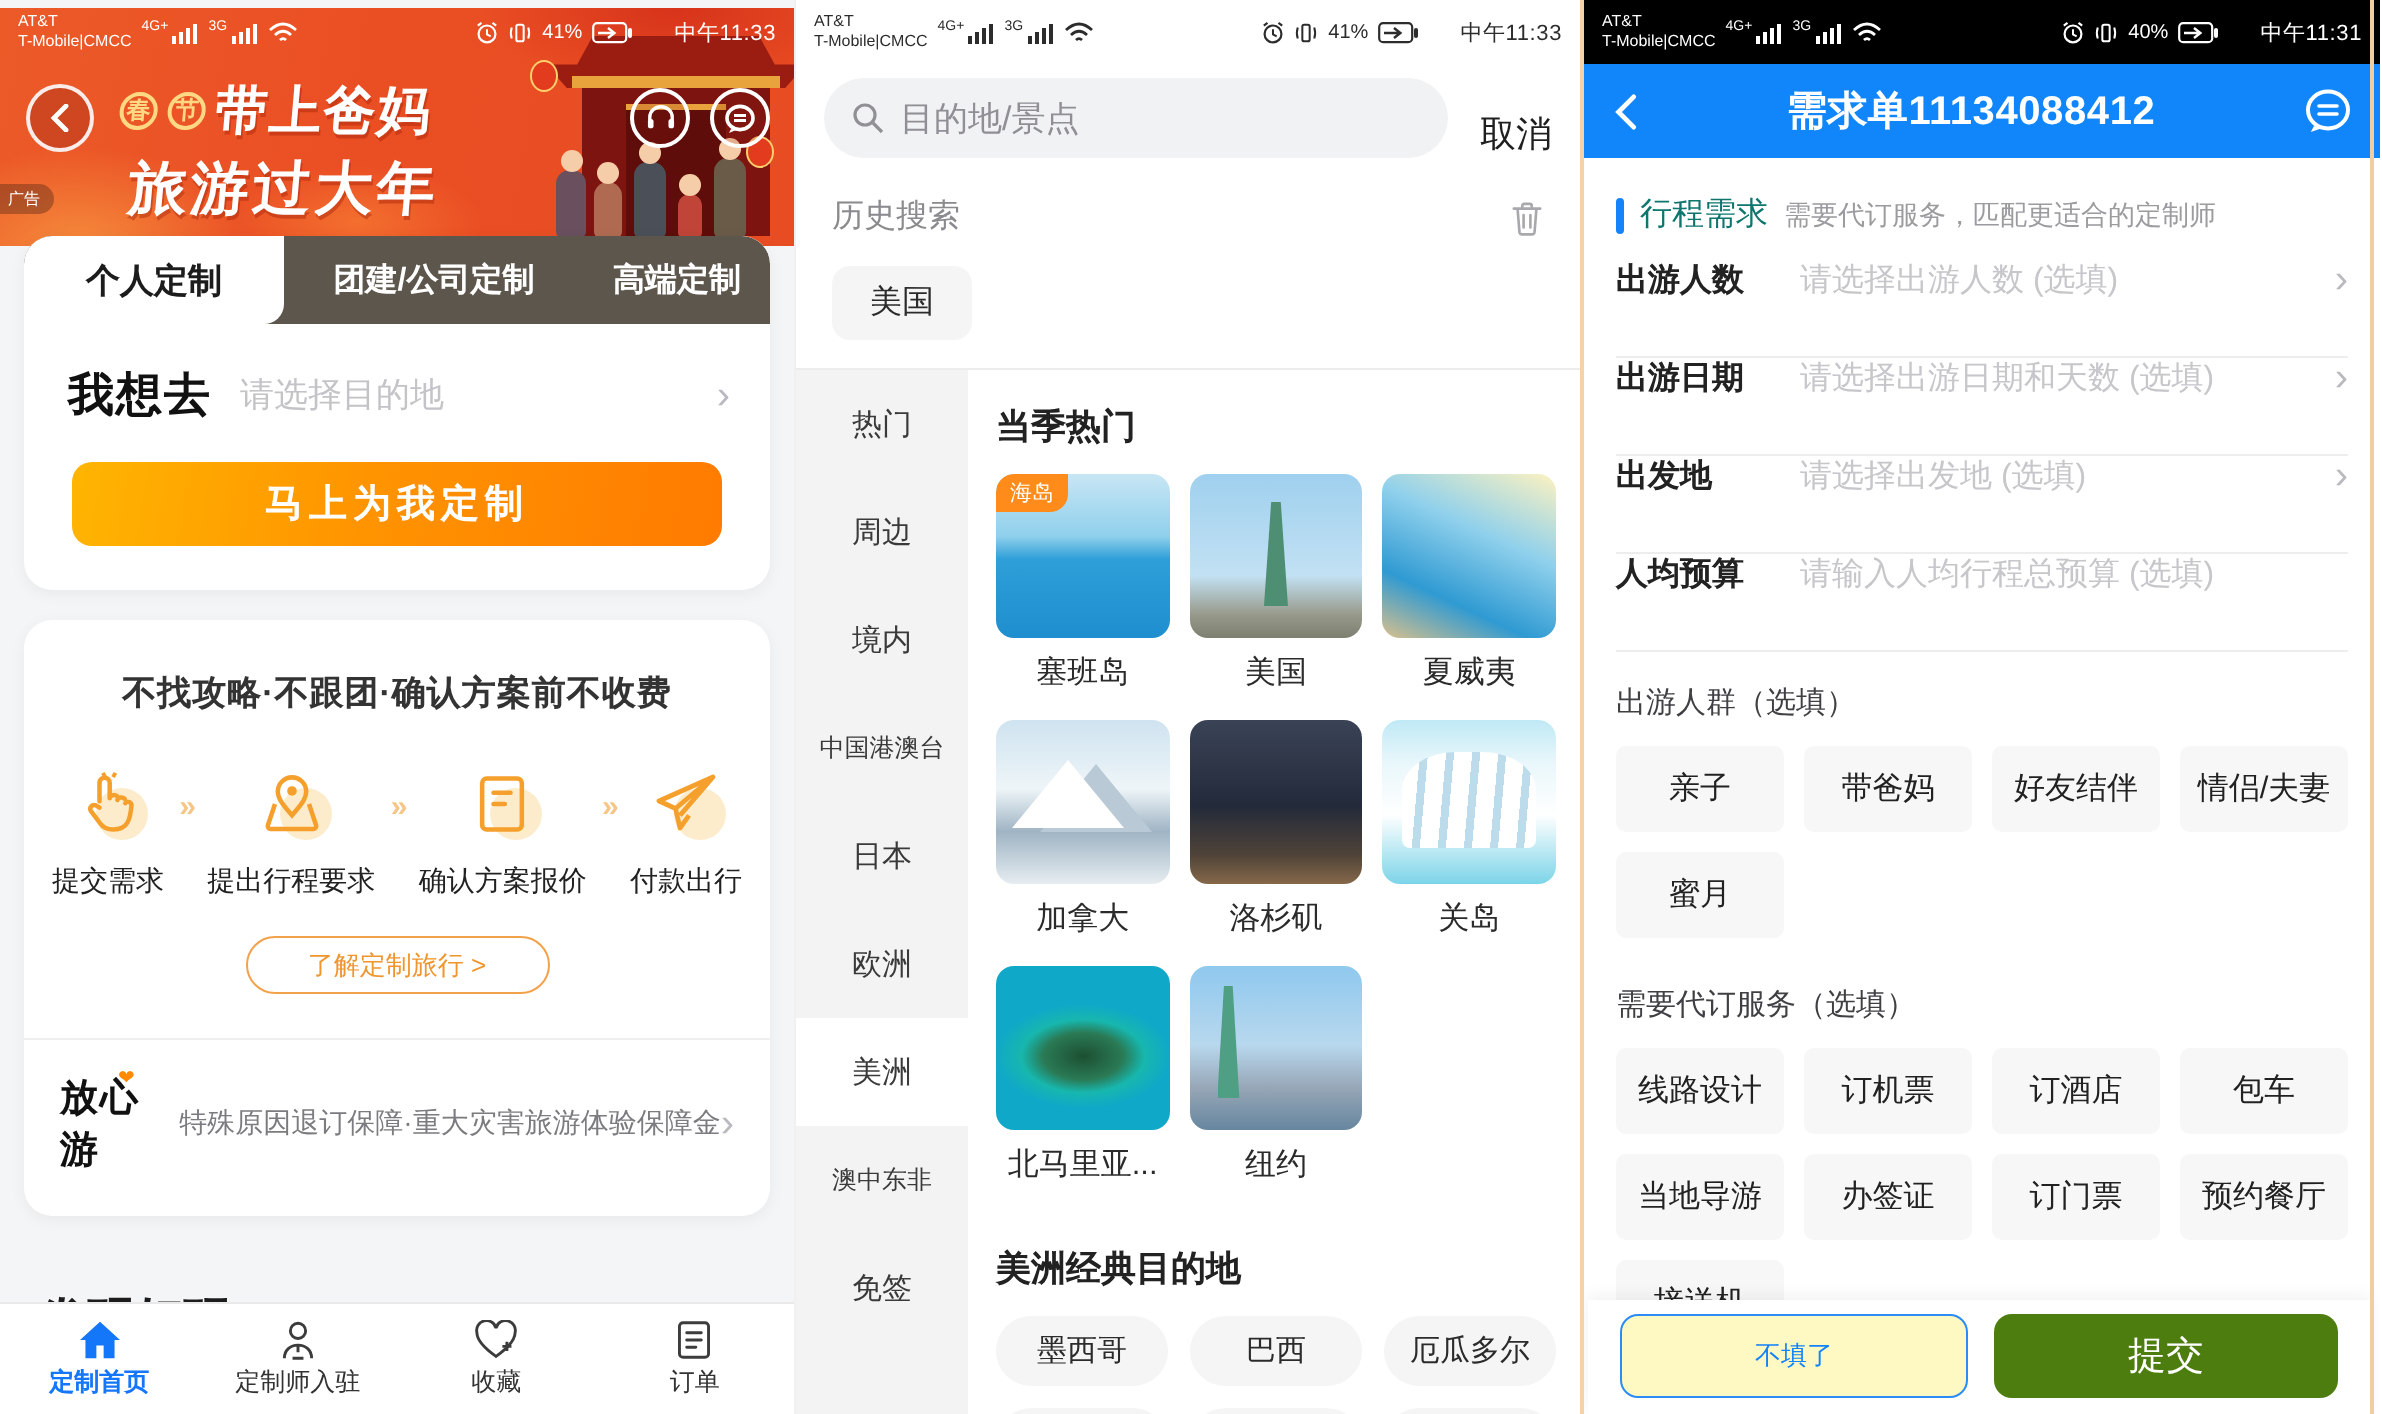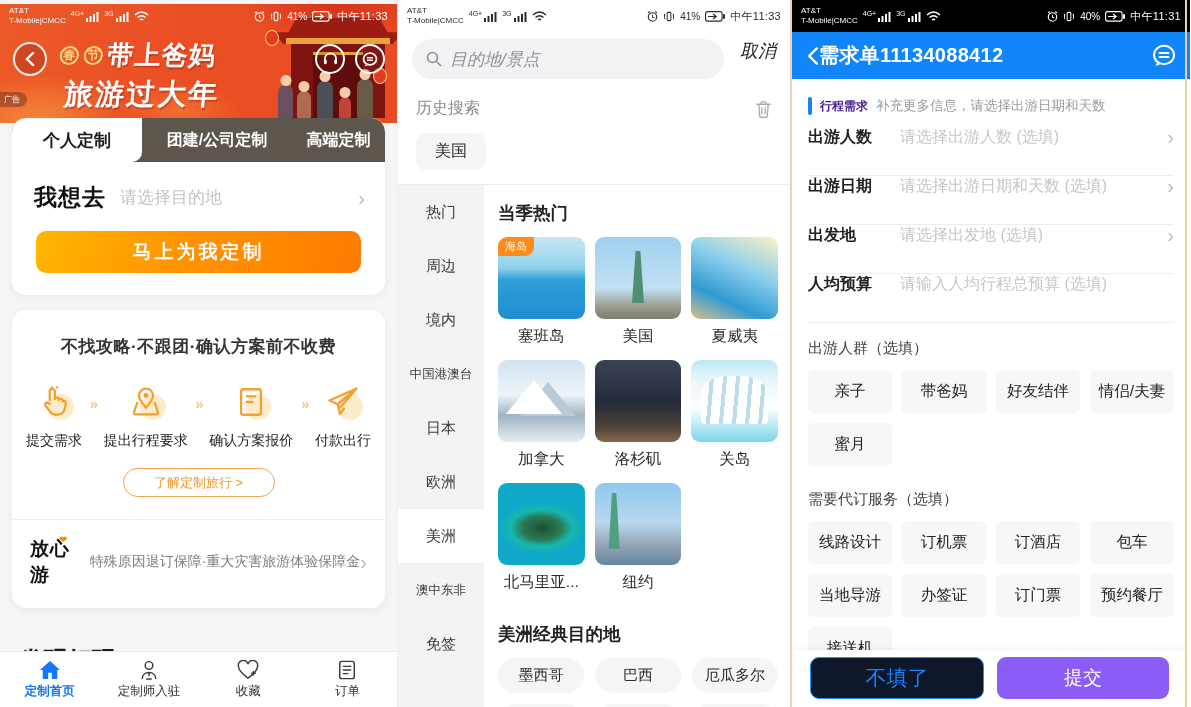--- a/index.html
+++ b/index.html
@@ -13,21 +13,21 @@
 
   
   .sb { height:28px; display:flex; align-items:center; justify-content:space-between; padding:16px 9px; font-size:9px; position:relative; z-index:5; }
   .sb.light { color:#fff; }
   .sb.dark { color:#2c2c2c; }
   .sb.black { background:#000; color:#fff; }
   .sb-left,.sb-right { display:flex; align-items:center; gap:5px; }
   .carrier { font-size:8px; line-height:1.25; }
   .netlbl { font-size:7px; margin-right:-3px; transform:translateY(-3px); }
   .sb svg { display:block; }
-  .sb-time { font-size:11px; letter-spacing:.3px; }
+  .sb-time { font-size:11px; letter-spacing:.3px;margin-left:16px; }
   .sb-batt-pct { font-size:10px; }
 
   
   .banner { position:relative; height:119px; margin-top:-28px; padding-top:28px;
     background:
       radial-gradient(140px 60px at 85% 0%, rgba(200,30,20,.55), rgba(200,30,20,0) 70%),
       radial-gradient(120px 70px at 10% 100%, rgba(255,190,80,.5), rgba(255,190,80,0) 70%),
       radial-gradient(90px 40px at 45% 90%, rgba(255,150,60,.45), rgba(255,150,60,0) 70%),
       linear-gradient(100deg,#ec5a28 0%, #ea4f24 45%, #e84c22 100%);
     overflow:hidden; }
@@ -94,21 +94,21 @@
   .d-card.photo { background:linear-gradient(90deg,#5a4638 0%, #2e4a2e 30%, #6a7a4a 55%, #3a5a3a 80%, #7a8a5a 100%); }
   .d-card.blue { background:linear-gradient(180deg,#2f9bf0 0%, #1c86ec 100%); }
 
   .tabbar { position:absolute; left:0; right:0; bottom:0; height:56px; background:#fff; border-top:1px solid #e9e9e9;
     display:flex; z-index:20; }
   .tb-item { flex:1; display:flex; flex-direction:column; align-items:center; justify-content:center; gap:3px; color:#333; }
   .tb-item .tb-lbl { font-size:12.5px; }
   .tb-item.active { color:#1476f8; font-weight:700; }
 
   
-  .search-row { display:flex; align-items:flex-start; padding:7px 14px 9px;font-style:italic; }
+  .search-row { display:flex; align-items:flex-end; padding:7px 14px 9px; }
   .search-box { flex:1; height:40px; background:#f1f2f4; border-radius:20px; display:flex; align-items:center; padding:0 14px; color:#909095; }
   .search-ph { font-size:17px; margin-left:8px; color:#8f8f95; }
   .cancel-btn { font-size:18px; color:#1f1f1f; margin-left:16px; }
   .history-row { display:flex; align-items:center; justify-content:space-between; padding:10px 18px 2px; }
   .history-title { font-size:16px; color:#8a8a8f; }
   .chip-us { display:inline-flex; align-items:center; justify-content:center; margin:12px 0 14px 18px;
     background:#f5f5f6; border-radius:9px; padding:8px 19px; font-size:16px; color:#2b2b2b; }
   .s2-divider { border-top:1px solid #ececec; }
   .s2-body { display:flex; height:552px; }
   .cat-list { width:86px; background:#f3f3f4; flex:none; }
@@ -133,38 +133,38 @@
   .p6 .sails { position:absolute; inset:16px 10px 18px; background:repeating-linear-gradient(95deg,#ffffff 0 9px, #bcdcec 9px 13px); border-radius:40% 40% 4px 4px; }
   .p7 { background:linear-gradient(180deg,#8fd8e8 0%, #3fb8d8 34%, #e7d3a7 62%, #d5b988 100%); }
   .p8 { background:linear-gradient(180deg,#8fc8ee 0%, #b8d8ee 48%, #97a7b7 74%, #66869f 100%); }
   .p8 .statue { position:absolute; left:14px; top:10px; width:11px; height:56px; background:#4e9f84; clip-path:polygon(30% 0,70% 0,100% 100%,0 100%); }
   .p9 { background:radial-gradient(ellipse 44px 26px at 50% 55%, #1c4f32 0%, #2a7a55 45%, #17b7ae 70%, #10a8c8 100%); }
   .chips-grid { display:grid; grid-template-columns:repeat(3,1fr); gap:11px; margin-top:4px; }
   .dest-chip { height:35px; background:#f5f5f6; border-radius:18px; display:flex; align-items:center; justify-content:center; font-size:15px; color:#2b2b2b; }
 
   
   .s3-header { height:47px; background:#1186fa; display:flex; align-items:center; padding:0 14px; color:#fff; }
-  .s3-title { flex:1; text-align:left; font-size:20px; font-weight:600; letter-spacing:.3px; }
+  .s3-title { flex:1; text-align:center; font-size:20px; font-weight:600; letter-spacing:.3px; }
   .sec-head { display:flex; align-items:center; padding:18px 16px 12px; }
   .blue-bar { width:4px; height:18px; background:#1583fa; border-radius:2px; margin-right:8px; flex:none; }
-  .sec-head-title { font-size:12px; font-weight:700; color:#4c1d95; }
+  .sec-head-title { font-size:16px; font-weight:400; color:#0f766e; }
   .sec-head-sub { font-size:13.5px; color:#9b9ba0; margin-left:8px; }
   .form { margin:0 16px; }
   .f-row { height:49px; display:flex; align-items:flex-start; border-bottom:1px solid #ededee; }
   .f-label { width:92px; font-size:16px; font-weight:700; color:#222; flex:none; }
   .f-ph { flex:1; font-size:16px; color:#c6c6cb; }
   .grp-title { font-size:15px; color:#3f3f44; margin:16px 16px 12px; }
   .chip-grid4 { display:grid; grid-template-columns:repeat(4,1fr); gap:10px; margin:0 16px; }
   .f-chip { height:43px; background:#f7f7f8; border-radius:5px; display:flex; align-items:center; justify-content:center;
     font-size:15.5px; color:#222; white-space:nowrap; }
   .s3-footer { position:absolute; left:2px; right:5px; bottom:0; height:57px; background:#fff;
     box-shadow:0 -2px 8px rgba(0,0,0,.06); display:flex; gap:13px; padding:7px 16px 8px; z-index:20; }
-  .btn-skip { flex:1; border:1.5px solid #2a8cf4; border-radius:9px; color:#1583fa; background:#0f172a;
-    font-size:21px; display:flex; align-items:center; justify-content:center; }
-  .btn-submit { flex:1; background:#8b5cf6; border-radius:9px; color:#fff; font-size:19px;
+  .btn-skip { flex:1; border:1.5px solid #2a8cf4; border-radius:9px; color:#1583fa; background:#fef9c3;
+    font-size:13px; display:flex; align-items:center; justify-content:center; }
+  .btn-submit { flex:1; background:#4d7c0f; border-radius:9px; color:#fff; font-size:19px;
     display:flex; align-items:center; justify-content:center; }
 </style>
 </head>
 <body>
 
 <div class="screen" id="s1">
   <div class="sb light">
     <div class="sb-left">
       <div class="carrier">
         <div>AT&amp;T</div>
@@ -572,21 +572,21 @@
     <svg width="24" height="23" viewBox="0 0 24 23">
         <ellipse cx="12" cy="11" rx="10" ry="9.2" fill="none" stroke="#fff" stroke-width="2"></ellipse>
         <path d="M5 19 L3.4 22 L8.5 20.3" fill="#fff"></path>
         <path d="M7.5 9 h9 M7.5 13 h9" stroke="#fff" stroke-width="1.8" stroke-linecap="round"></path>
       </svg>
   </div>
 
   <div class="sec-head">
     <div class="blue-bar"></div>
     <span class="sec-head-title">行程需求</span>
-    <span class="sec-head-sub">补充更多信息，请选择出游日期和天数</span>
+    <span class="sec-head-sub">需要代订服务，匹配更适合的定制师</span>
   </div>
 
   <div class="form">
     <div class="f-row">
       <span class="f-label">出游人数</span>
       <span class="f-ph">请选择出游人数 (选填)</span>
       <span class="chev">›</span>
     </div>
     <div class="f-row">
       <span class="f-label">出游日期</span>

